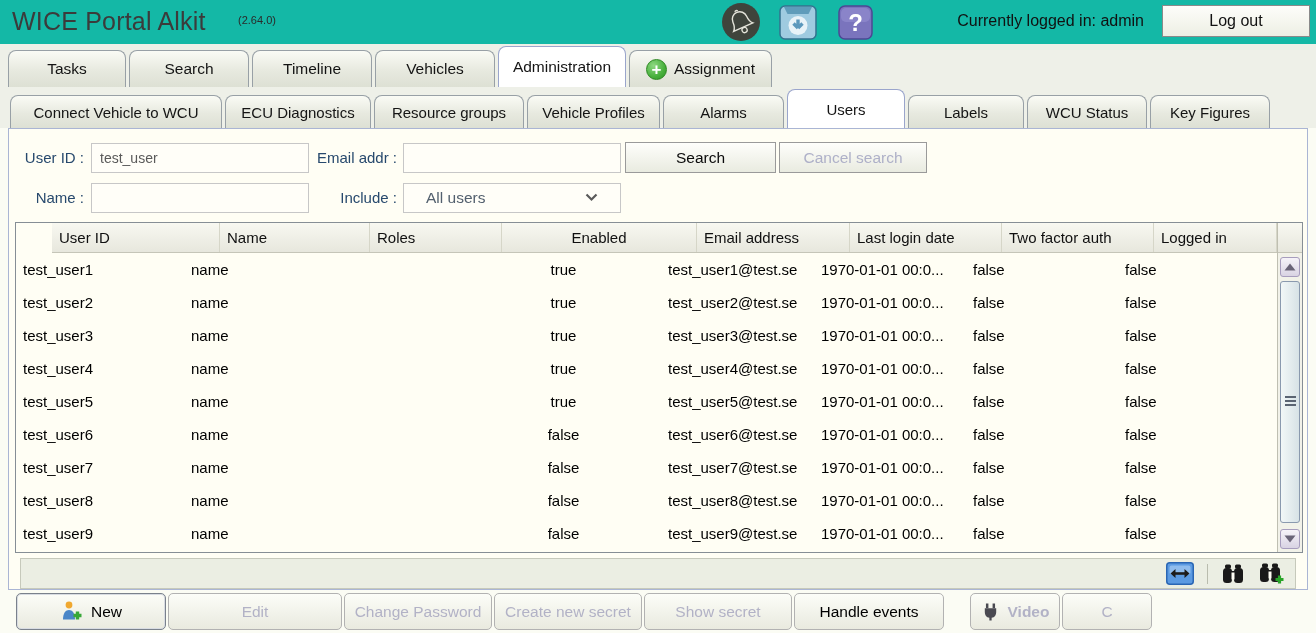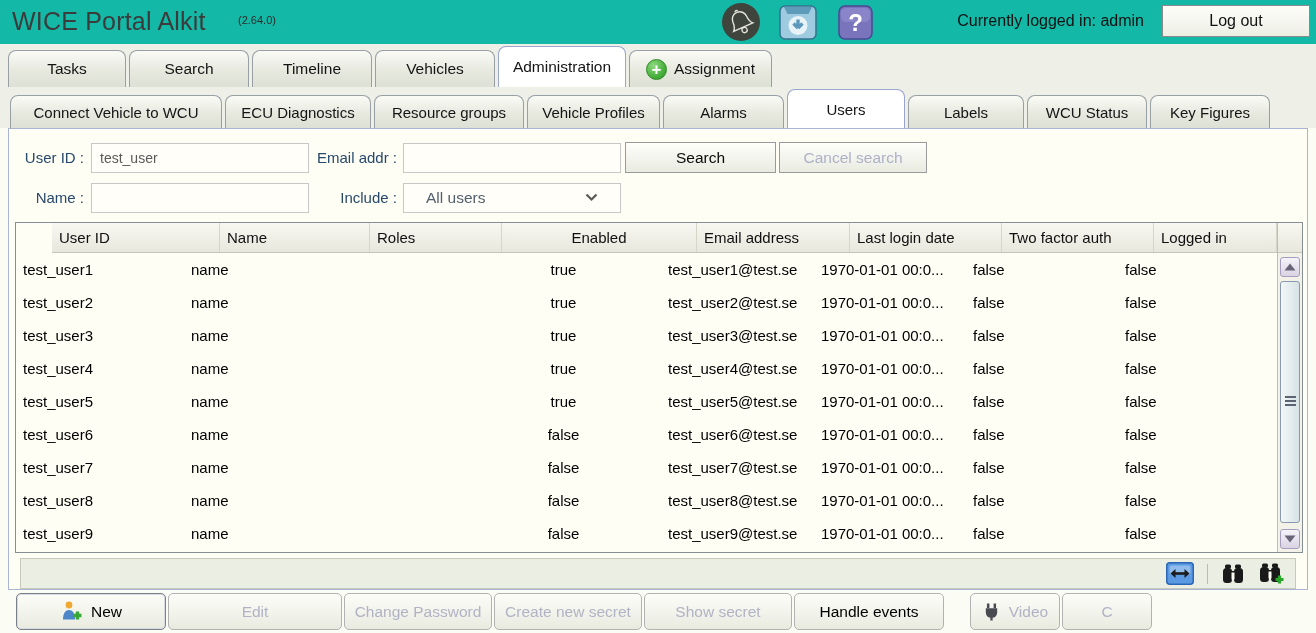--- a/index.html
+++ b/index.html
@@ -396,21 +396,21 @@
       </button>
       <button class="tbtn disabled" style="width: 148px; margin-left: 2px;">
         <span>Create new secret</span>
       </button>
       <button class="tbtn disabled" style="width: 148px; margin-left: 2px;">
         <span>Show secret</span>
       </button>
       <button class="tbtn" style="width: 150px; margin-left: 2px;">
         <span>Handle events</span>
       </button>
-      <button class="tbtn disabled" style="width: 90px; margin-left: 26px;">
+      <button class="tbtn disabled" style="width: 90px; margin-left: 26px; font-weight: bold;">
         <span style="display:flex">
           <svg width="19" height="19" viewBox="0 0 20 20">
             <path d="M6.5 1.5v5M13.5 1.5v5" stroke="#4a4a52" stroke-width="2.6"></path>
             <path d="M4 6.5h12v4.2a6 6 0 0 1-4.8 5.9V19.5H8.8v-2.9A6 6 0 0 1 4 10.7z" fill="#4a4a52"></path>
           </svg>
         </span>
         <span>Video</span>
       </button>
       <button class="tbtn disabled" style="width: 90px; margin-left: 2px;">
         <span>C</span>

